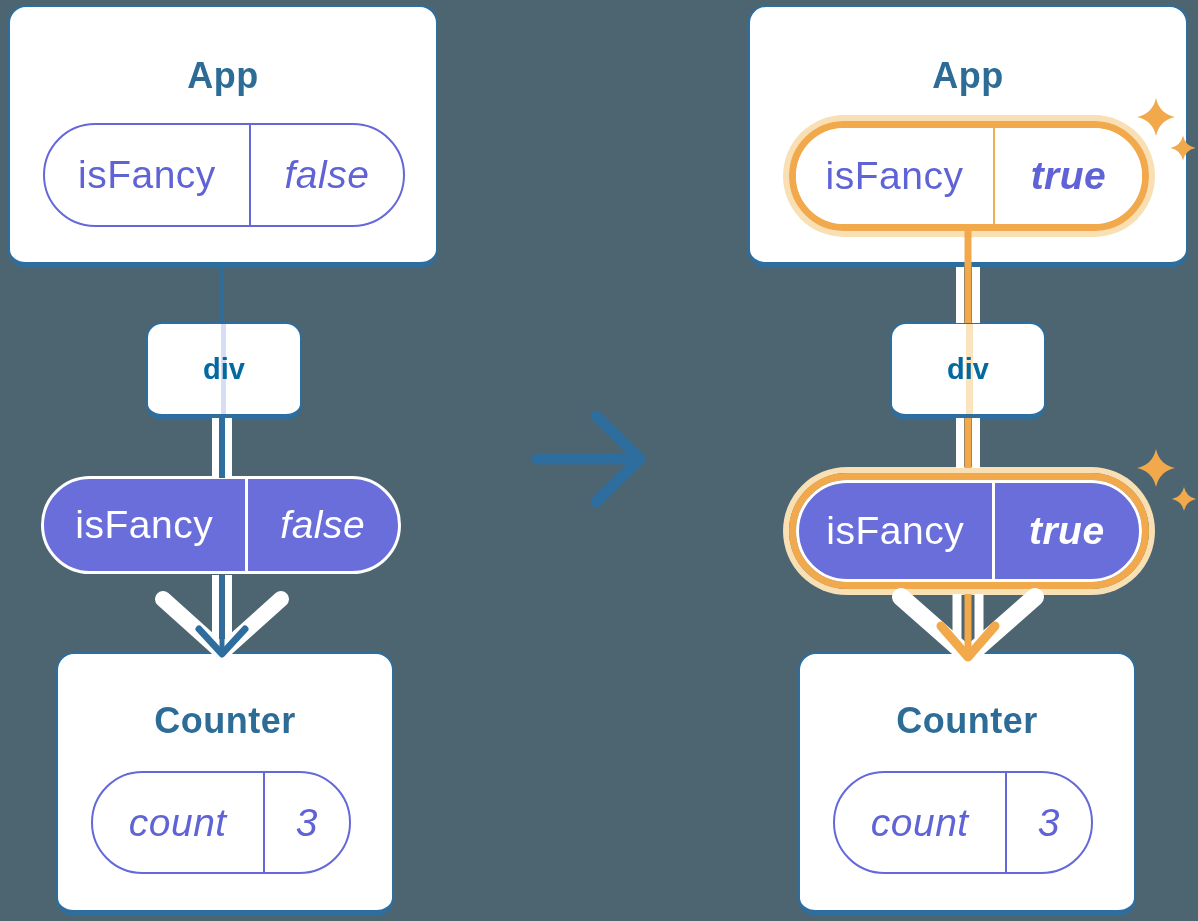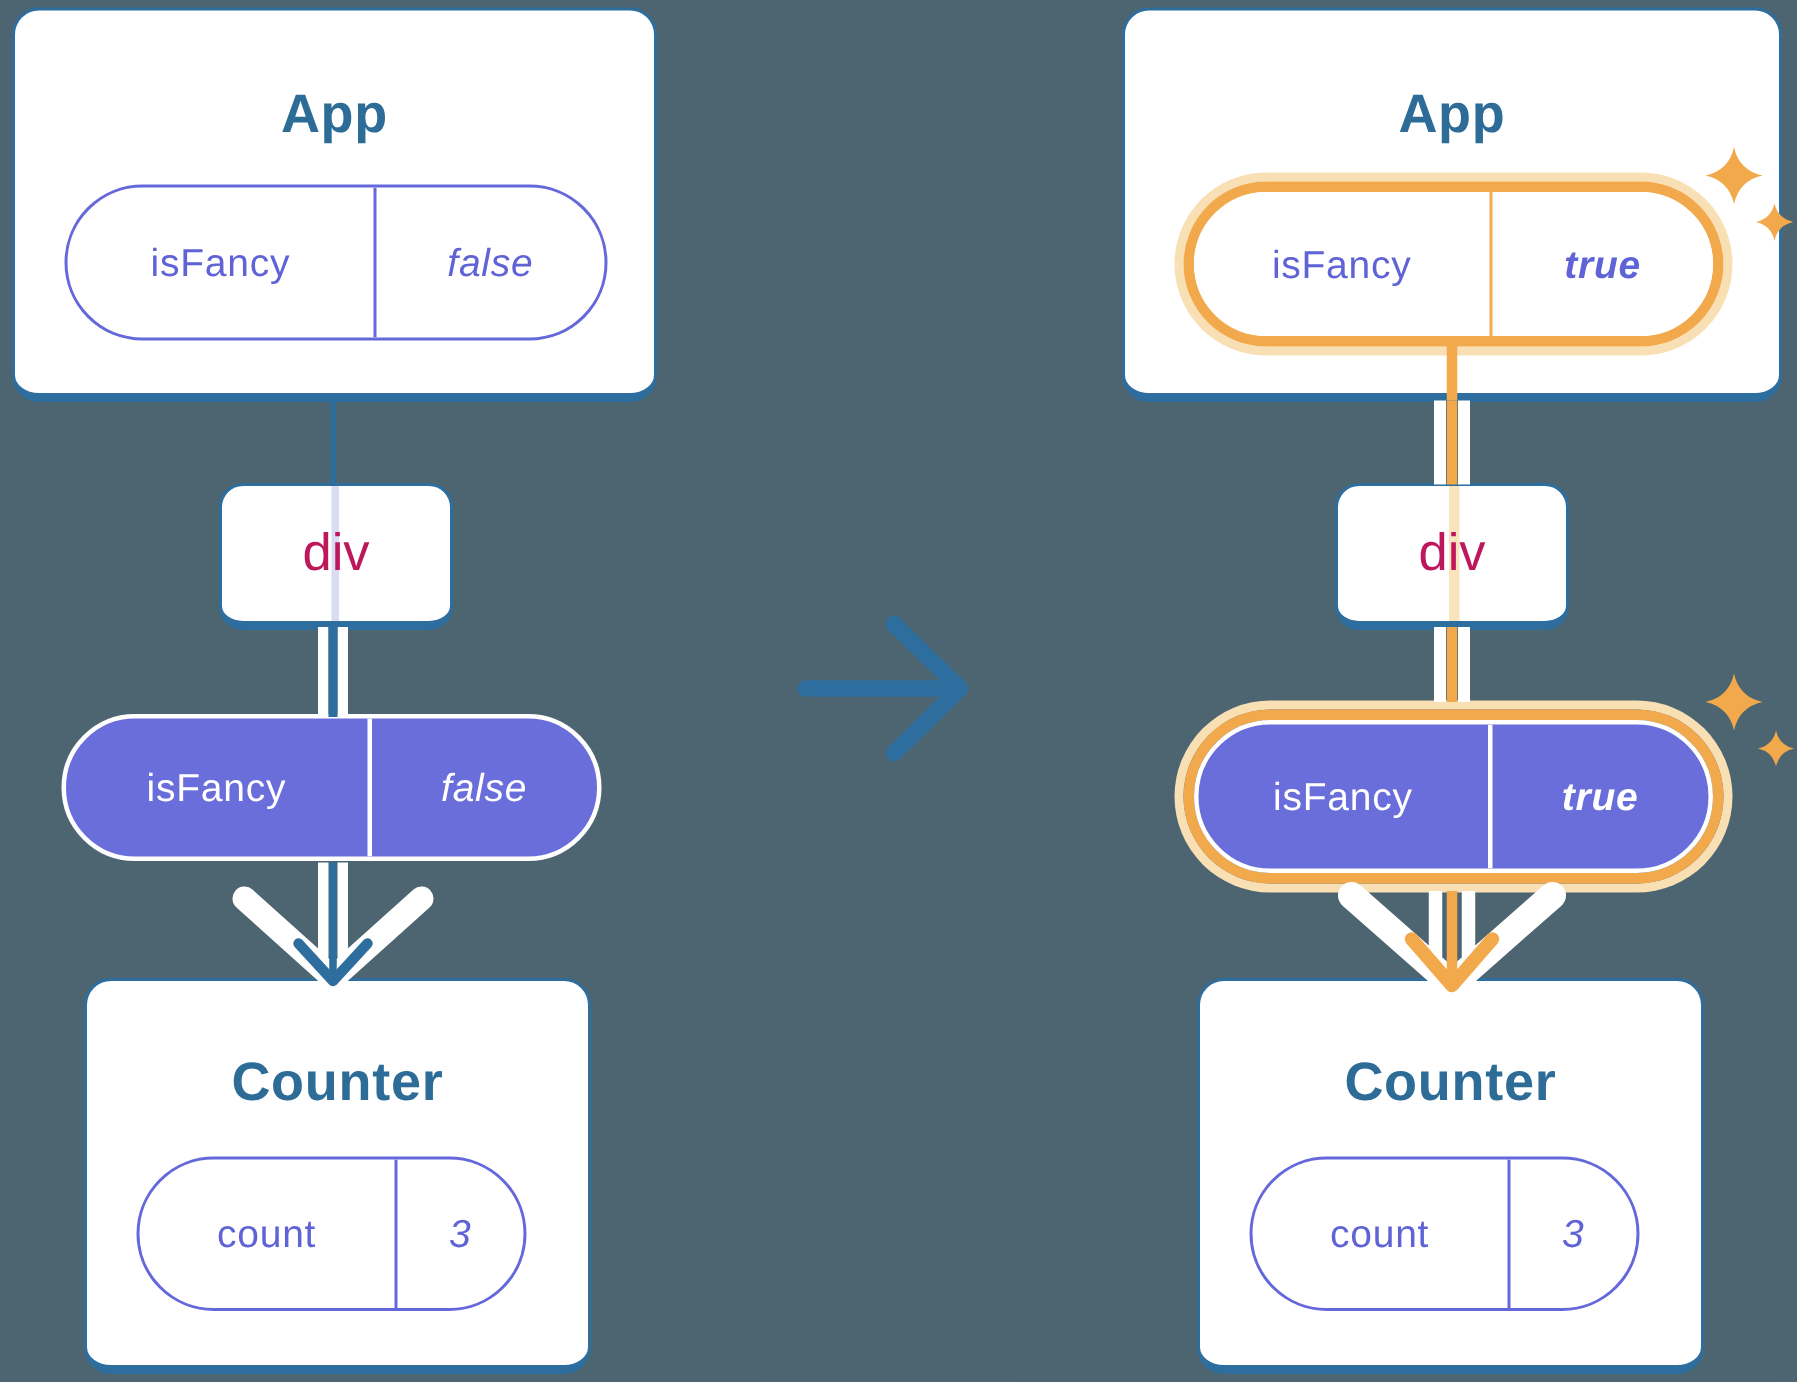--- a/index.html
+++ b/index.html
@@ -23,40 +23,40 @@
     position:absolute; display:flex; border-radius:999px; overflow:hidden;
   }
   .pill.outline {
     border:2.5px solid #6468DA; color:#5F63D6; background:#fff;
   }
   .pill.solid {
     border:3px solid #ffffff; background:#6A6EDB; color:#ffffff;
   }
   .pill .cell {
     display:flex; align-items:center; justify-content:center;
-    font-size:26px; letter-spacing:0.5px;
+    font-size:39px; letter-spacing:0.5px;
   }
   .pill .key { width:57.5%; }
-  .pill.counter-pill .key { width:67%; }
+  .pill.counter-pill .key { width:67%;font-style:italic; }
   .pill .val { flex:1;font-style:italic; }
   .pill.outline .key { border-right:2.5px solid #6468DA; }
   .pill.solid .key { border-right:3px solid #ffffff; }
   .pill .val.strong { font-weight:700; }
   .ring {
     position:absolute; border:7px solid #F2A94C; border-radius:999px;
     box-shadow:0 0 0 6px #F9DFB4;
     display:flex;
   }
   .ring .pill { position:relative; width:100%; height:100%; }
   .ring .pill.orange-divided { border:none; background:#fff; color:#5F63D6; }
   .ring .pill.orange-divided .key { border-right:2px solid #F2AC52; }
   .divlabel {
     position:absolute; left:0; top:0; width:100%; height:100%;
     display:flex; align-items:center; justify-content:center;
-    color:#be185d; font-size:35px; font-weight:400; z-index:2;
+    color:#0369a1; font-size:29px; font-weight:700; z-index:2;
   }
   .stripe { position:absolute; top:0; bottom:0; z-index:1; }
   .stripe.lavender { background:#D9DDF4; }
   .stripe.cream { background:#FAE4BE; }
   svg.overlay {
     position:absolute; left:0; top:0; width:1198px; height:921px;
     pointer-events:none; z-index:5;
   }
 </style>
 </head>

